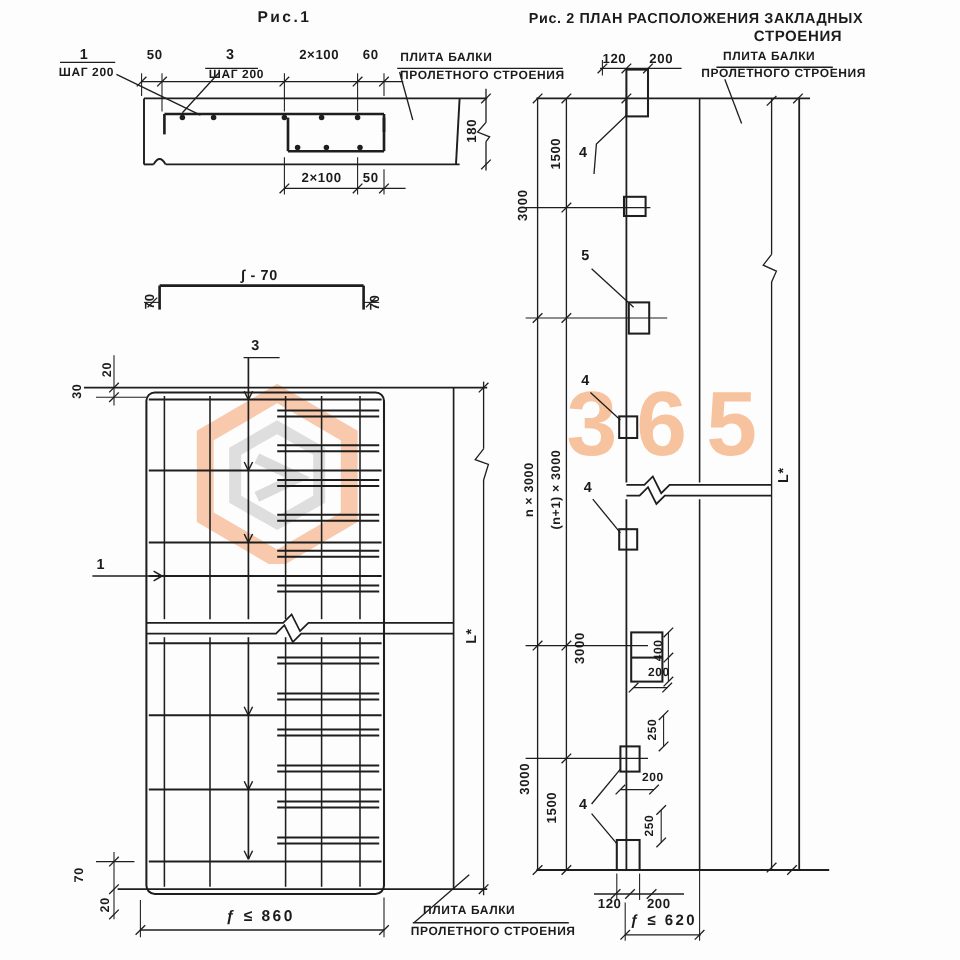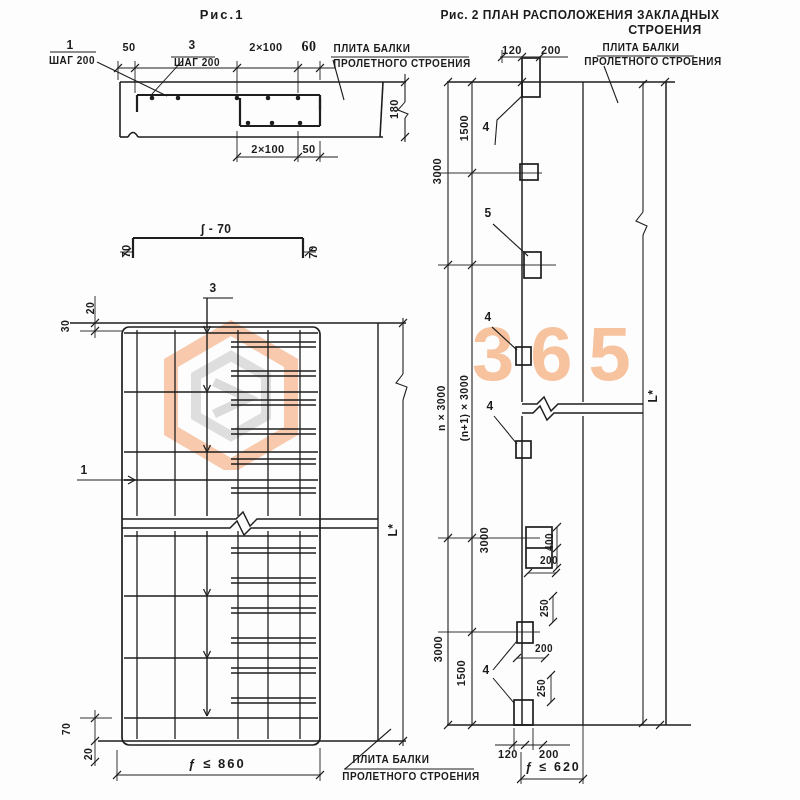--- a/index.html
+++ b/index.html
@@ -246,28 +246,28 @@
       <line x1="203.5" y1="589" x2="207" y2="596" stroke="#1e1e1e" stroke-width="1.2"></line>
       <line x1="210.5" y1="589" x2="207" y2="596" stroke="#1e1e1e" stroke-width="1.2"></line>
       <line x1="203.5" y1="651" x2="207" y2="658" stroke="#1e1e1e" stroke-width="1.2"></line>
       <line x1="210.5" y1="651" x2="207" y2="658" stroke="#1e1e1e" stroke-width="1.2"></line>
       <line x1="203.5" y1="709" x2="207" y2="716" stroke="#1e1e1e" stroke-width="1.2"></line>
       <line x1="210.5" y1="709" x2="207" y2="716" stroke="#1e1e1e" stroke-width="1.2"></line>
       <line x1="128" y1="476" x2="135" y2="480" stroke="#1e1e1e" stroke-width="1.2"></line>
       <line x1="128" y1="484" x2="135" y2="480" stroke="#1e1e1e" stroke-width="1.2"></line>
     </svg>
 
-  <div class="lbl" style="left:222px;top:14px;font-size:13px;letter-spacing:2px;">Рис.1</div>
+  <div class="lbl" style="left:237px;top:14px;font-size:13px;letter-spacing:2px;">Рис.1</div>
   <div class="lbl" style="left:70px;top:45px;font-size:12px;">1</div>
   <div class="lbl" style="left:72px;top:61px;font-size:10px;">ШАГ 200</div>
   <div class="lbl" style="left:129px;top:47px;font-size:11px;">50</div>
   <div class="lbl" style="left:192px;top:45px;font-size:12px;">3</div>
   <div class="lbl" style="left:197px;top:63px;font-size:10px;">ШАГ 200</div>
   <div class="lbl" style="left:266px;top:47px;font-size:11px;">2×100</div>
-  <div class="lbl" style="left:309px;top:47px;font-size:14px;font-family:Liberation Serif, serif;">60</div>
+  <div class="lbl" style="left:309px;top:47px;font-size:11px;">60</div>
   <div class="lbl" style="left:372px;top:49px;font-size:10px;">ПЛИТА БАЛКИ</div>
   <div class="lbl" style="left:402px;top:64px;font-size:10px;">ПРОЛЕТНОГО СТРОЕНИЯ</div>
   <div class="lbl rot" style="left:394px;top:109px;font-size:11px;">180</div>
   <div class="lbl" style="left:268px;top:149px;font-size:11px;">2×100</div>
   <div class="lbl" style="left:309px;top:149px;font-size:11px;">50</div>
 
   <div class="lbl" style="left:216px;top:229px;font-size:12px;">ʃ - 70</div>
   <div class="lbl rot" style="left:126px;top:251px;font-size:11px;">70</div>
   <div class="lbl rot" style="left:313px;top:252px;font-size:11px;">70</div>
 

